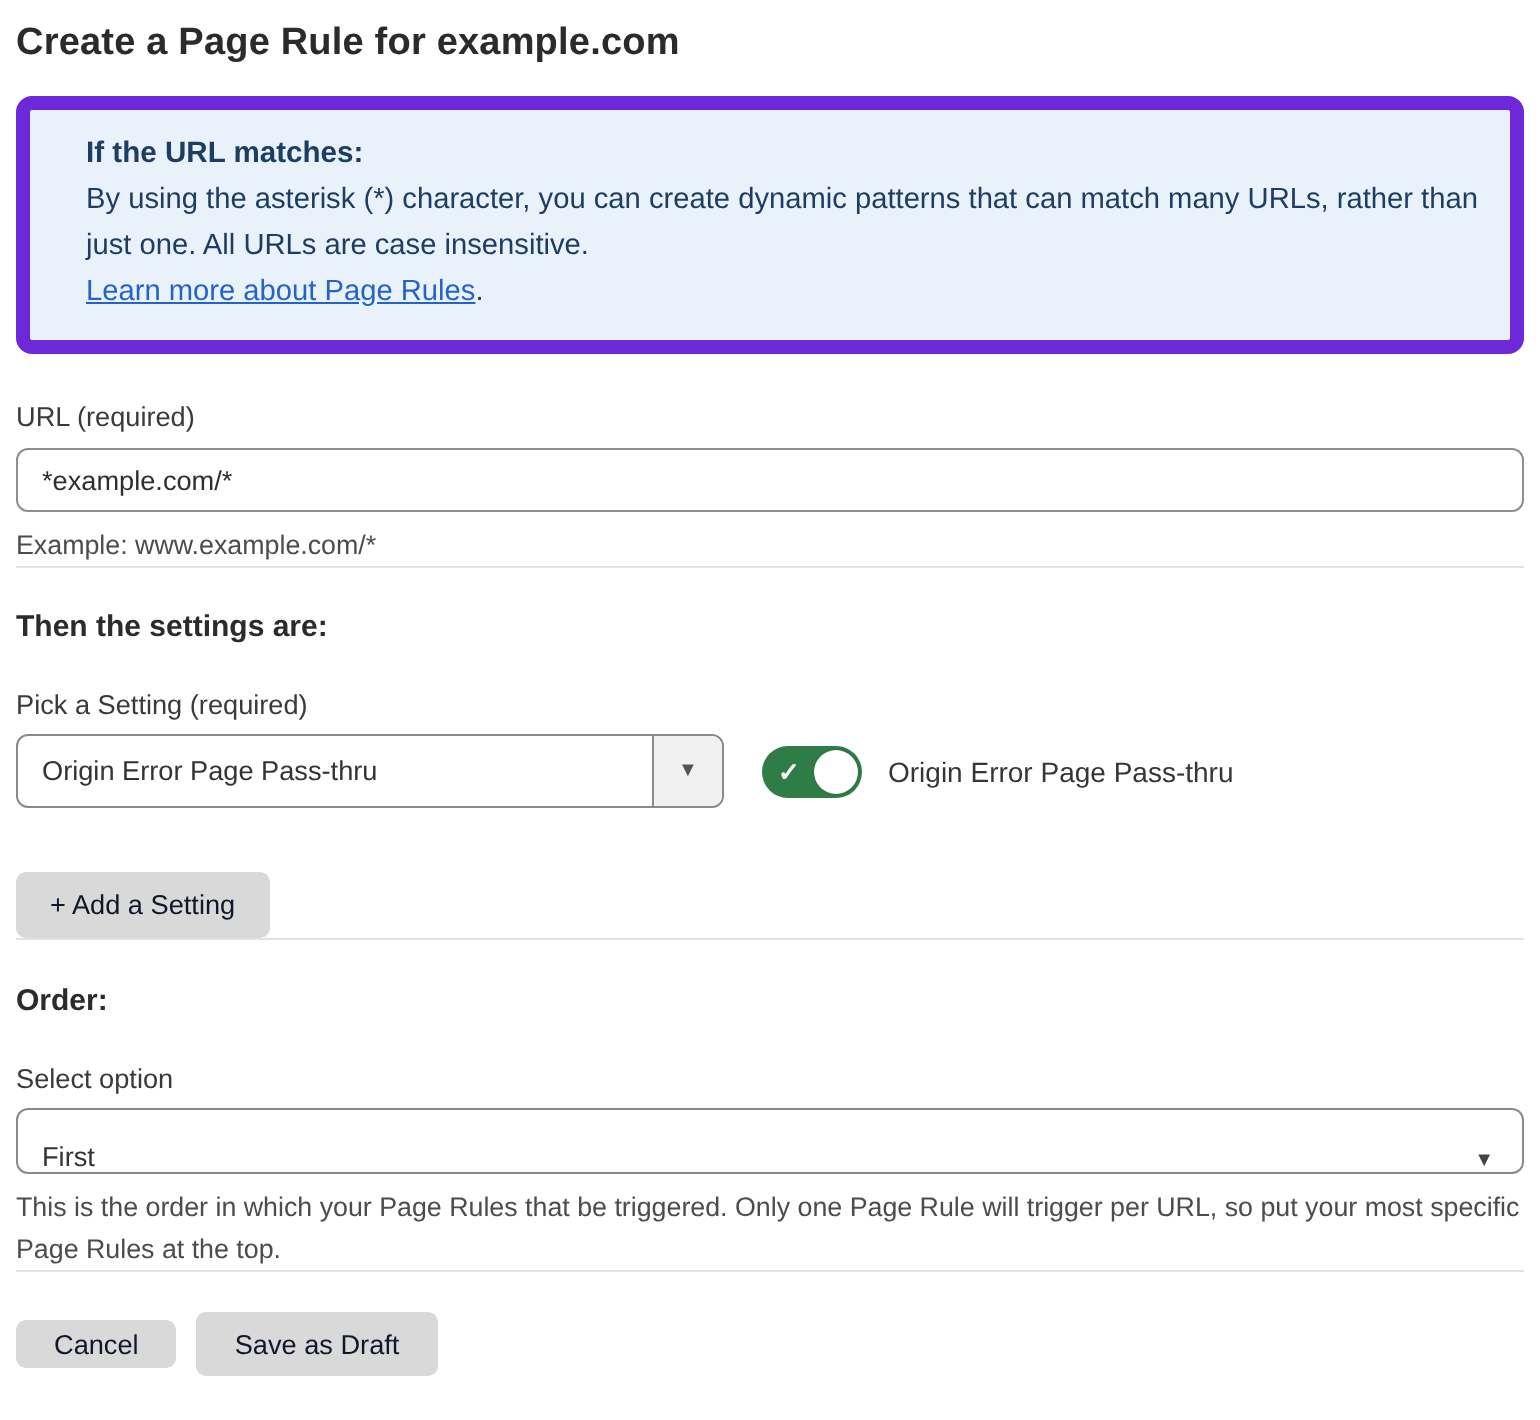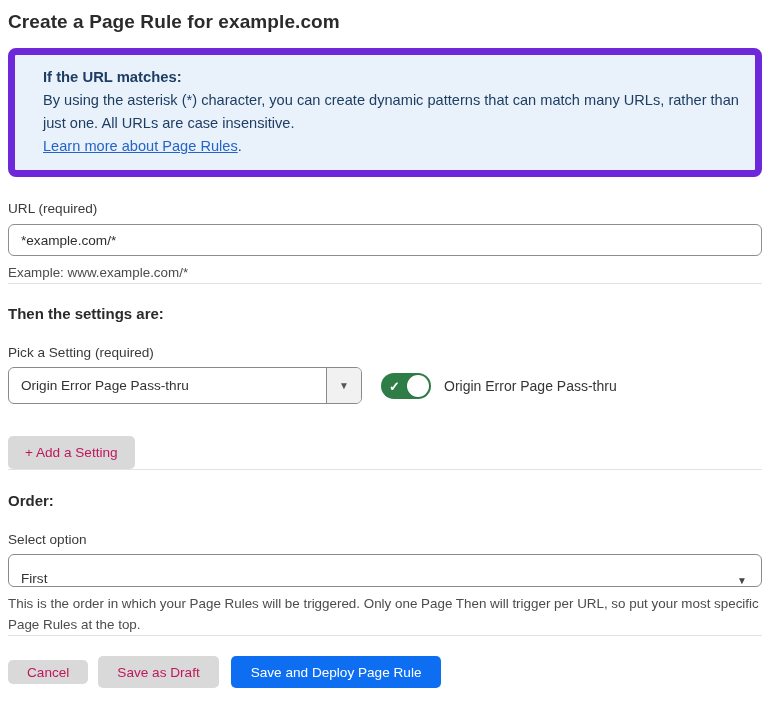--- a/index.html
+++ b/index.html
@@ -162,21 +162,21 @@
     color: #363636;
   }
 
   
   .btn {
     font-family: "Liberation Sans", sans-serif;
     font-size: 13.6px;
     border: none;
     border-radius: 5px;
     cursor: pointer;
-    color: #be185d;
+    color: #0f172a;
     background: #d9d9d9;
   }
   .btn-add-setting {
     margin-top: 32px;
     height: 33px;
     padding: 0 17px;
   }
   .order-heading { margin-top: 22px; }
   .order-label { margin-top: 23px; }
 
@@ -256,23 +256,22 @@
   <hr class="divider divider-2">
 
   <div class="section-heading order-heading">Order:</div>
 
   <div class="field-label order-label">Select option</div>
 
   <div class="order-select">
     <span class="sel-value">First</span>
     <span class="sel-caret">▼</span>
   </div>
-  <div class="help-text order-help">This is the order in which your Page Rules will be triggered. Only one Page Then will trigger per URL, so put your most specific Page Rules at the top.</div>
+  <div class="help-text order-help">This is the order in which your Page Rules that be triggered. Only one Page Rule will trigger per URL, so put your most specific Page Rules at the top.</div>
 
   <hr class="divider divider-3">
 
   <div class="footer">
     <button class="btn btn-cancel">Cancel</button>
     <button class="btn btn-draft">Save as Draft</button>
-    <button class="btn btn-primary">Save and Deploy Page Rule</button>
   </div>
 
 </div>
 
 </body></html>

